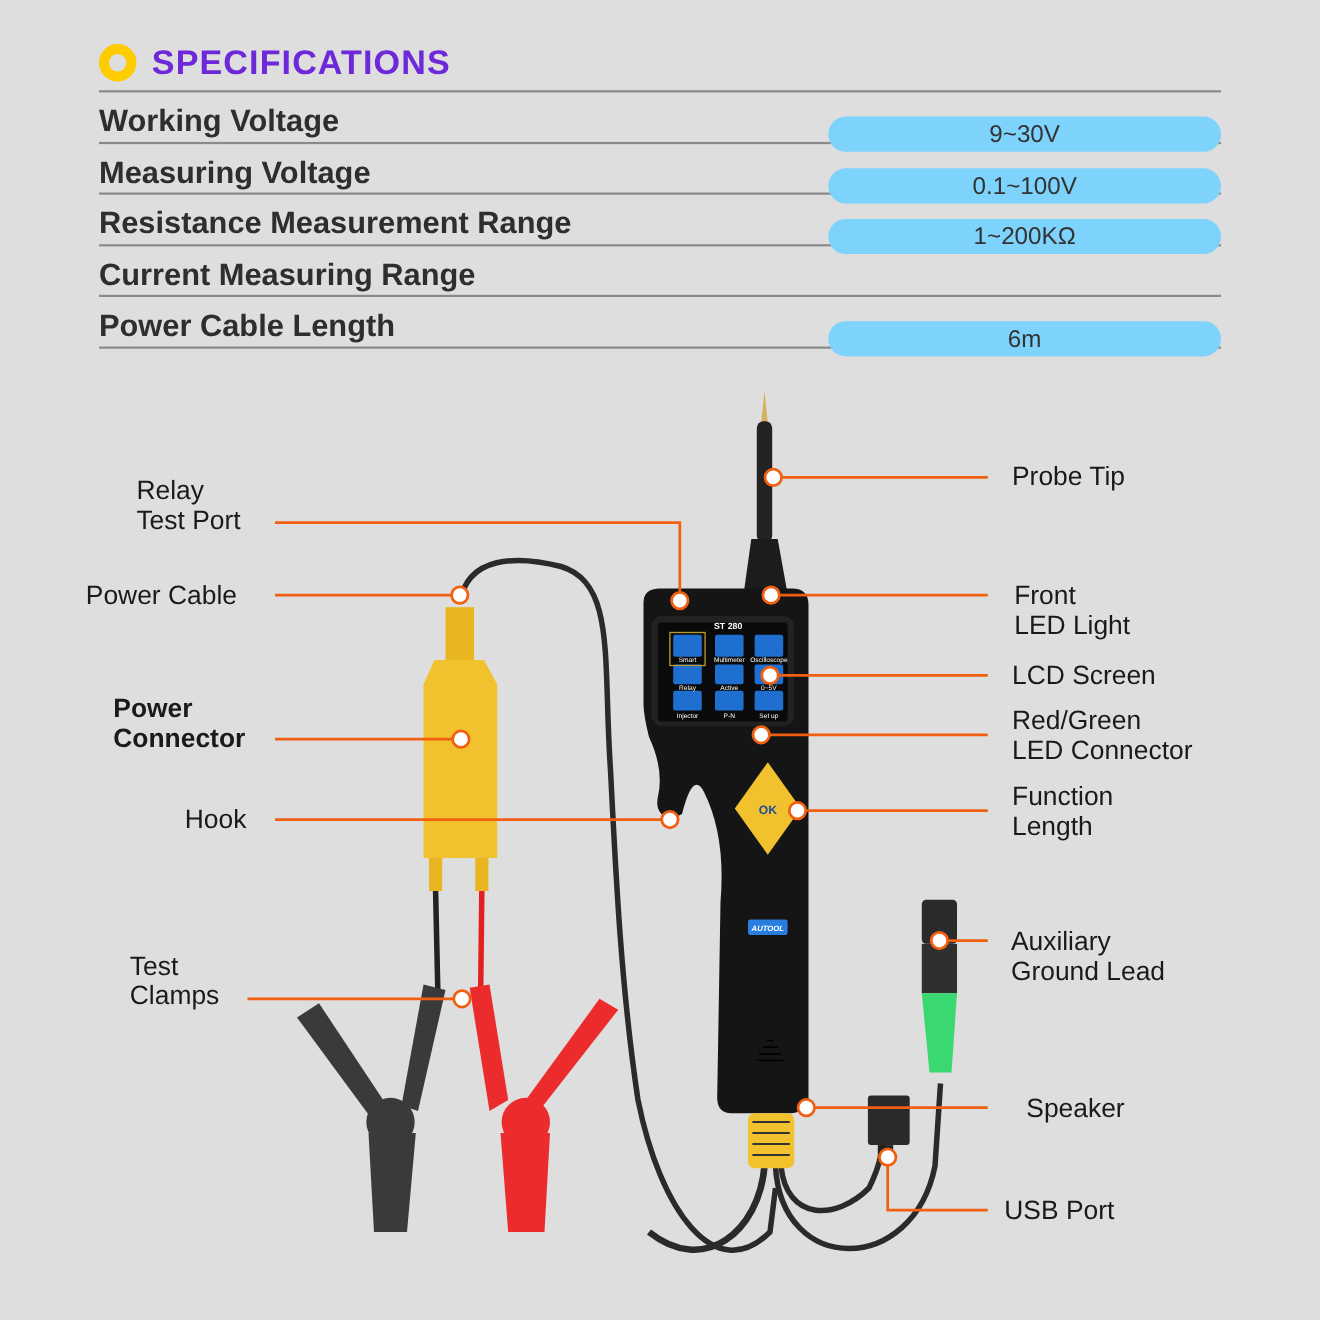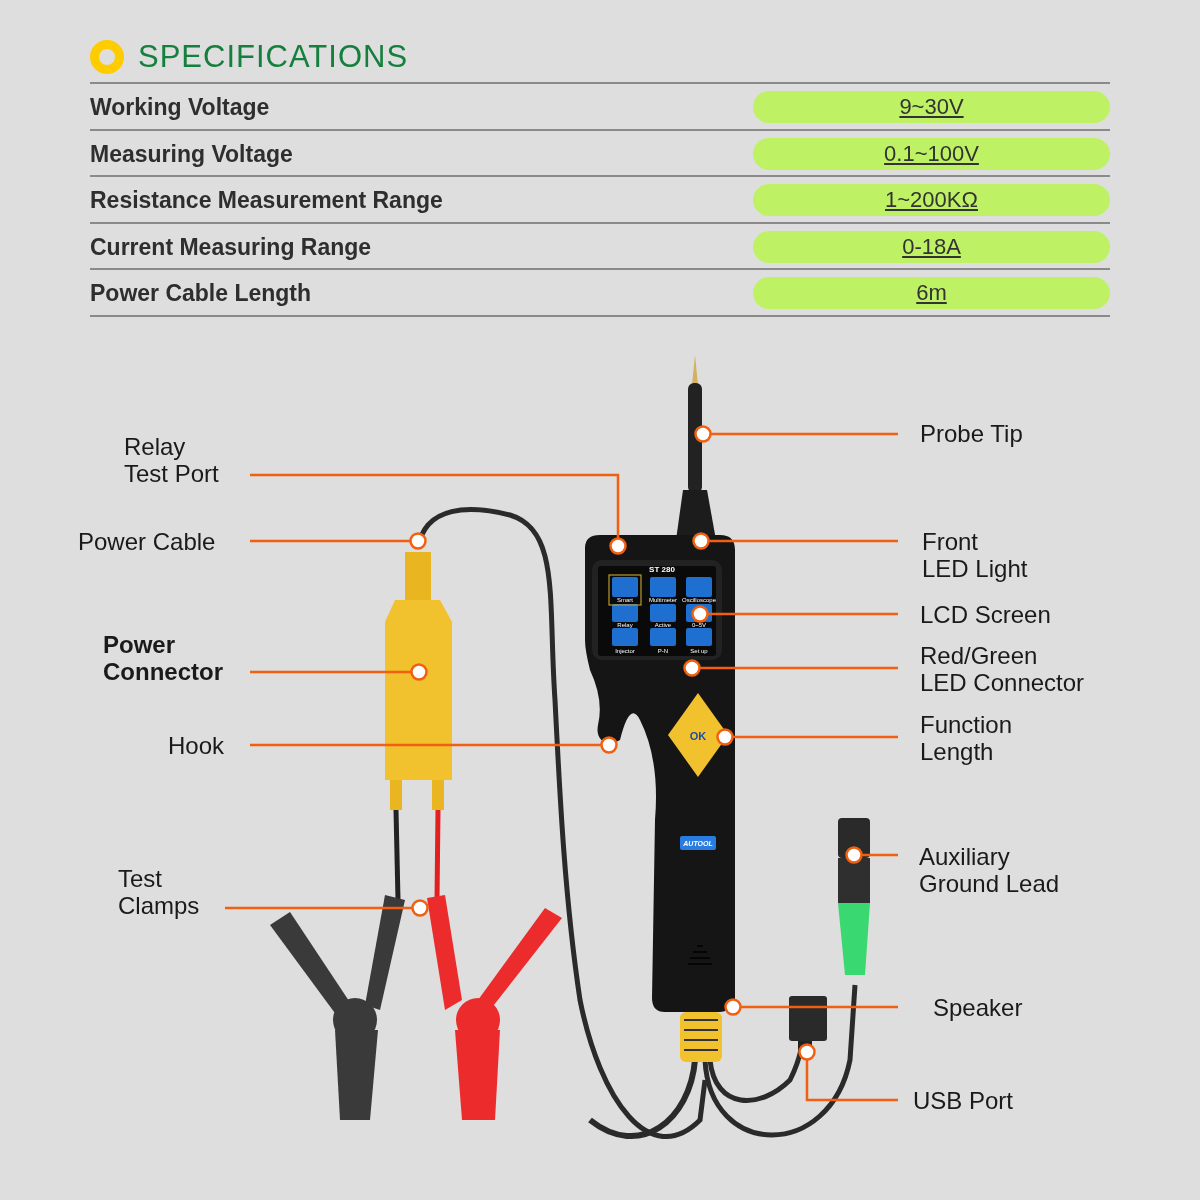--- a/index.html
+++ b/index.html
@@ -1,24 +1,24 @@
 <!DOCTYPE html>
 <html><head>
 <meta charset="utf-8">
 <style>
   html, body { margin:0; padding:0; }
   body { width:1200px; height:1200px; background:#dedede; position:relative; overflow:hidden; font-family:"Liberation Sans", sans-serif; color:#222; }
   .spec-title { position:absolute; left:90px; top:36px; height:42px; display:flex; align-items:center; }
   .ring { width:34px; height:34px; border-radius:50%; border:9px solid #ffcc00; box-sizing:border-box; margin-right:14px; }
-  .spec-title h1 { margin:0; font-size:31px; font-weight:normal; color:#15803d; letter-spacing:1px; }
+  .spec-title h1 { margin:0; font-size:31px; font-weight:bold; color:#6d28d9; letter-spacing:1px; }
   .title-rule { position:absolute; left:90px; top:82px; width:1020px; height:2px; background:#8a8a8a; }
   .spec-table { position:absolute; left:90px; top:84px; width:1020px; }
   .spec-row { position:relative; height:46.5px; border-bottom:2px solid #8a8a8a; box-sizing:border-box; }
-  .spec-label { position:absolute; left:0; top:10px; font-size:23px; font-weight:bold; color:#2e2e2e; }
-  .spec-value { position:absolute; left:663px; top:7px; width:357px; height:32px; border-radius:16px; background:#bef264; display:flex; align-items:center; justify-content:center; font-size:22px; color:#333;text-decoration:underline; }
+  .spec-label { position:absolute; left:0; top:10px; font-size:28px; font-weight:bold; color:#2e2e2e; }
+  .spec-value { position:absolute; left:663px; top:22px; width:357px; height:32px; border-radius:16px; background:#7dd3fc; display:flex; align-items:center; justify-content:center; font-size:22px; color:#333; }
   .callout { position:absolute; font-size:24px; line-height:27px; color:#1a1a1a; }
   svg.diagram { position:absolute; left:0; top:0; }
 </style>
 </head>
 <body>
 
 <div class="spec-title">
   <div class="ring"></div>
   <h1>SPECIFICATIONS</h1>
 </div>
@@ -32,21 +32,20 @@
   <div class="spec-row">
     <span class="spec-label">Measuring Voltage</span>
     <span class="spec-value">0.1~100V</span>
   </div>
   <div class="spec-row">
     <span class="spec-label">Resistance Measurement Range</span>
     <span class="spec-value">1~200KΩ</span>
   </div>
   <div class="spec-row">
     <span class="spec-label">Current Measuring Range</span>
-    <span class="spec-value">0-18A</span>
   </div>
   <div class="spec-row">
     <span class="spec-label">Power Cable Length</span>
     <span class="spec-value">6m</span>
   </div>
 </div>
 
 <svg class="diagram" width="1200" height="1200" viewBox="0 0 1200 1200">
 
   <path d="M418 548 C425 505 470 505 510 515 C560 530 548 600 555 700 C560 800 565 900 580 1000 C600 1100 650 1170 700 1120 L705 1080" fill="none" stroke="#2a2a2a" stroke-width="5"></path>

